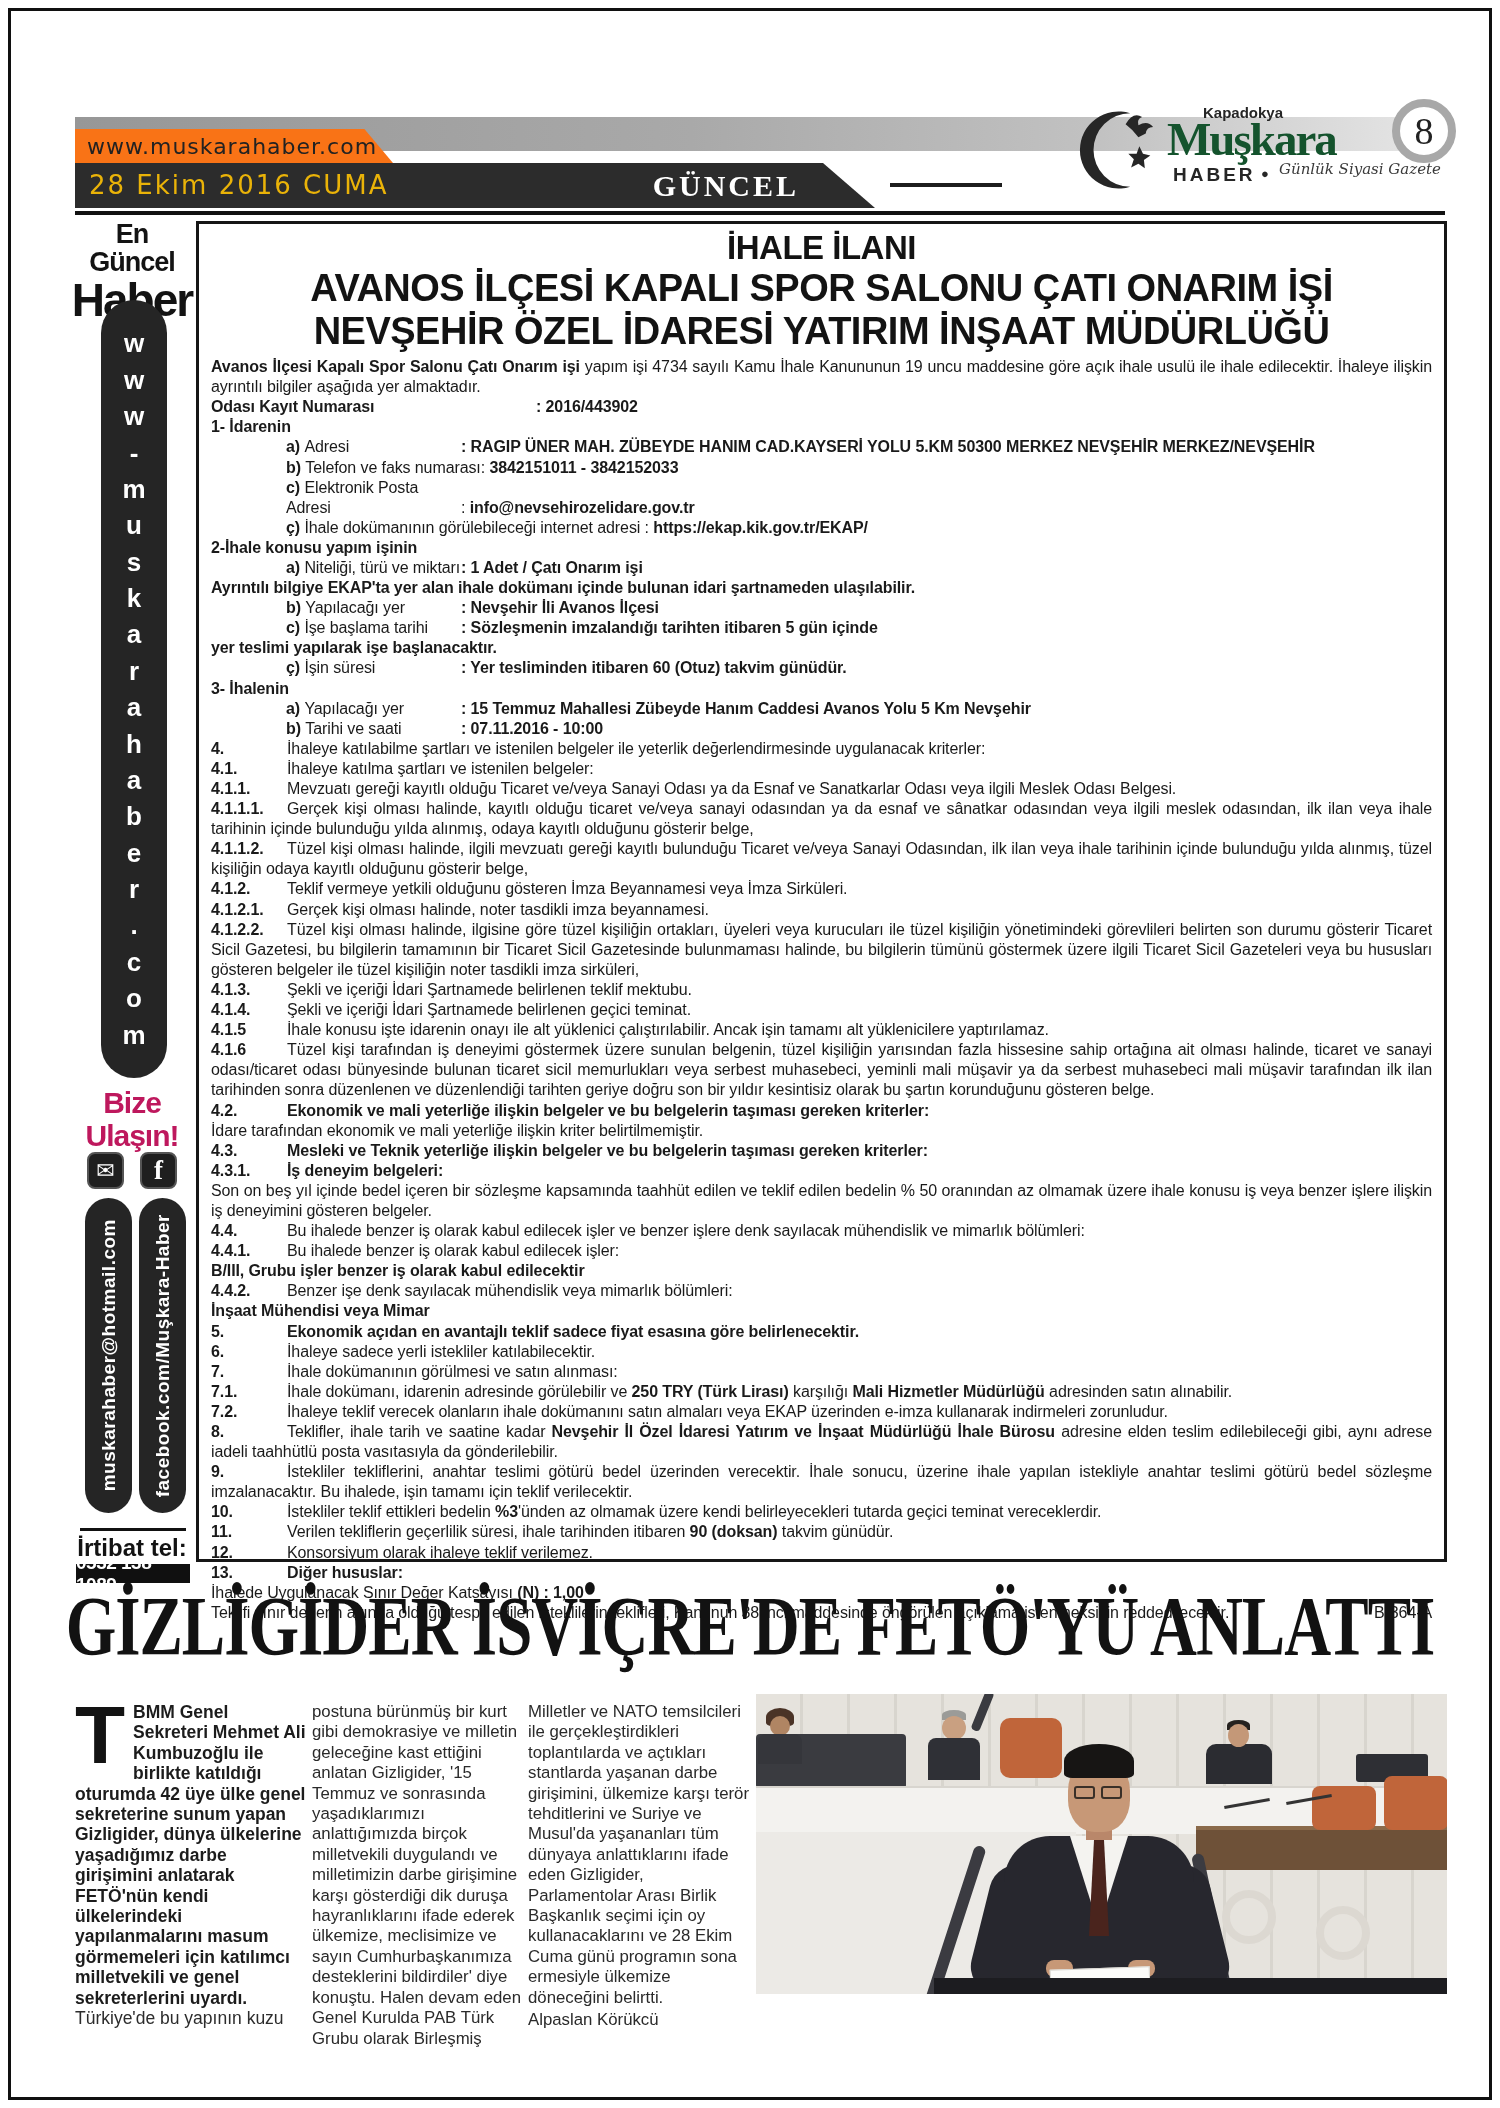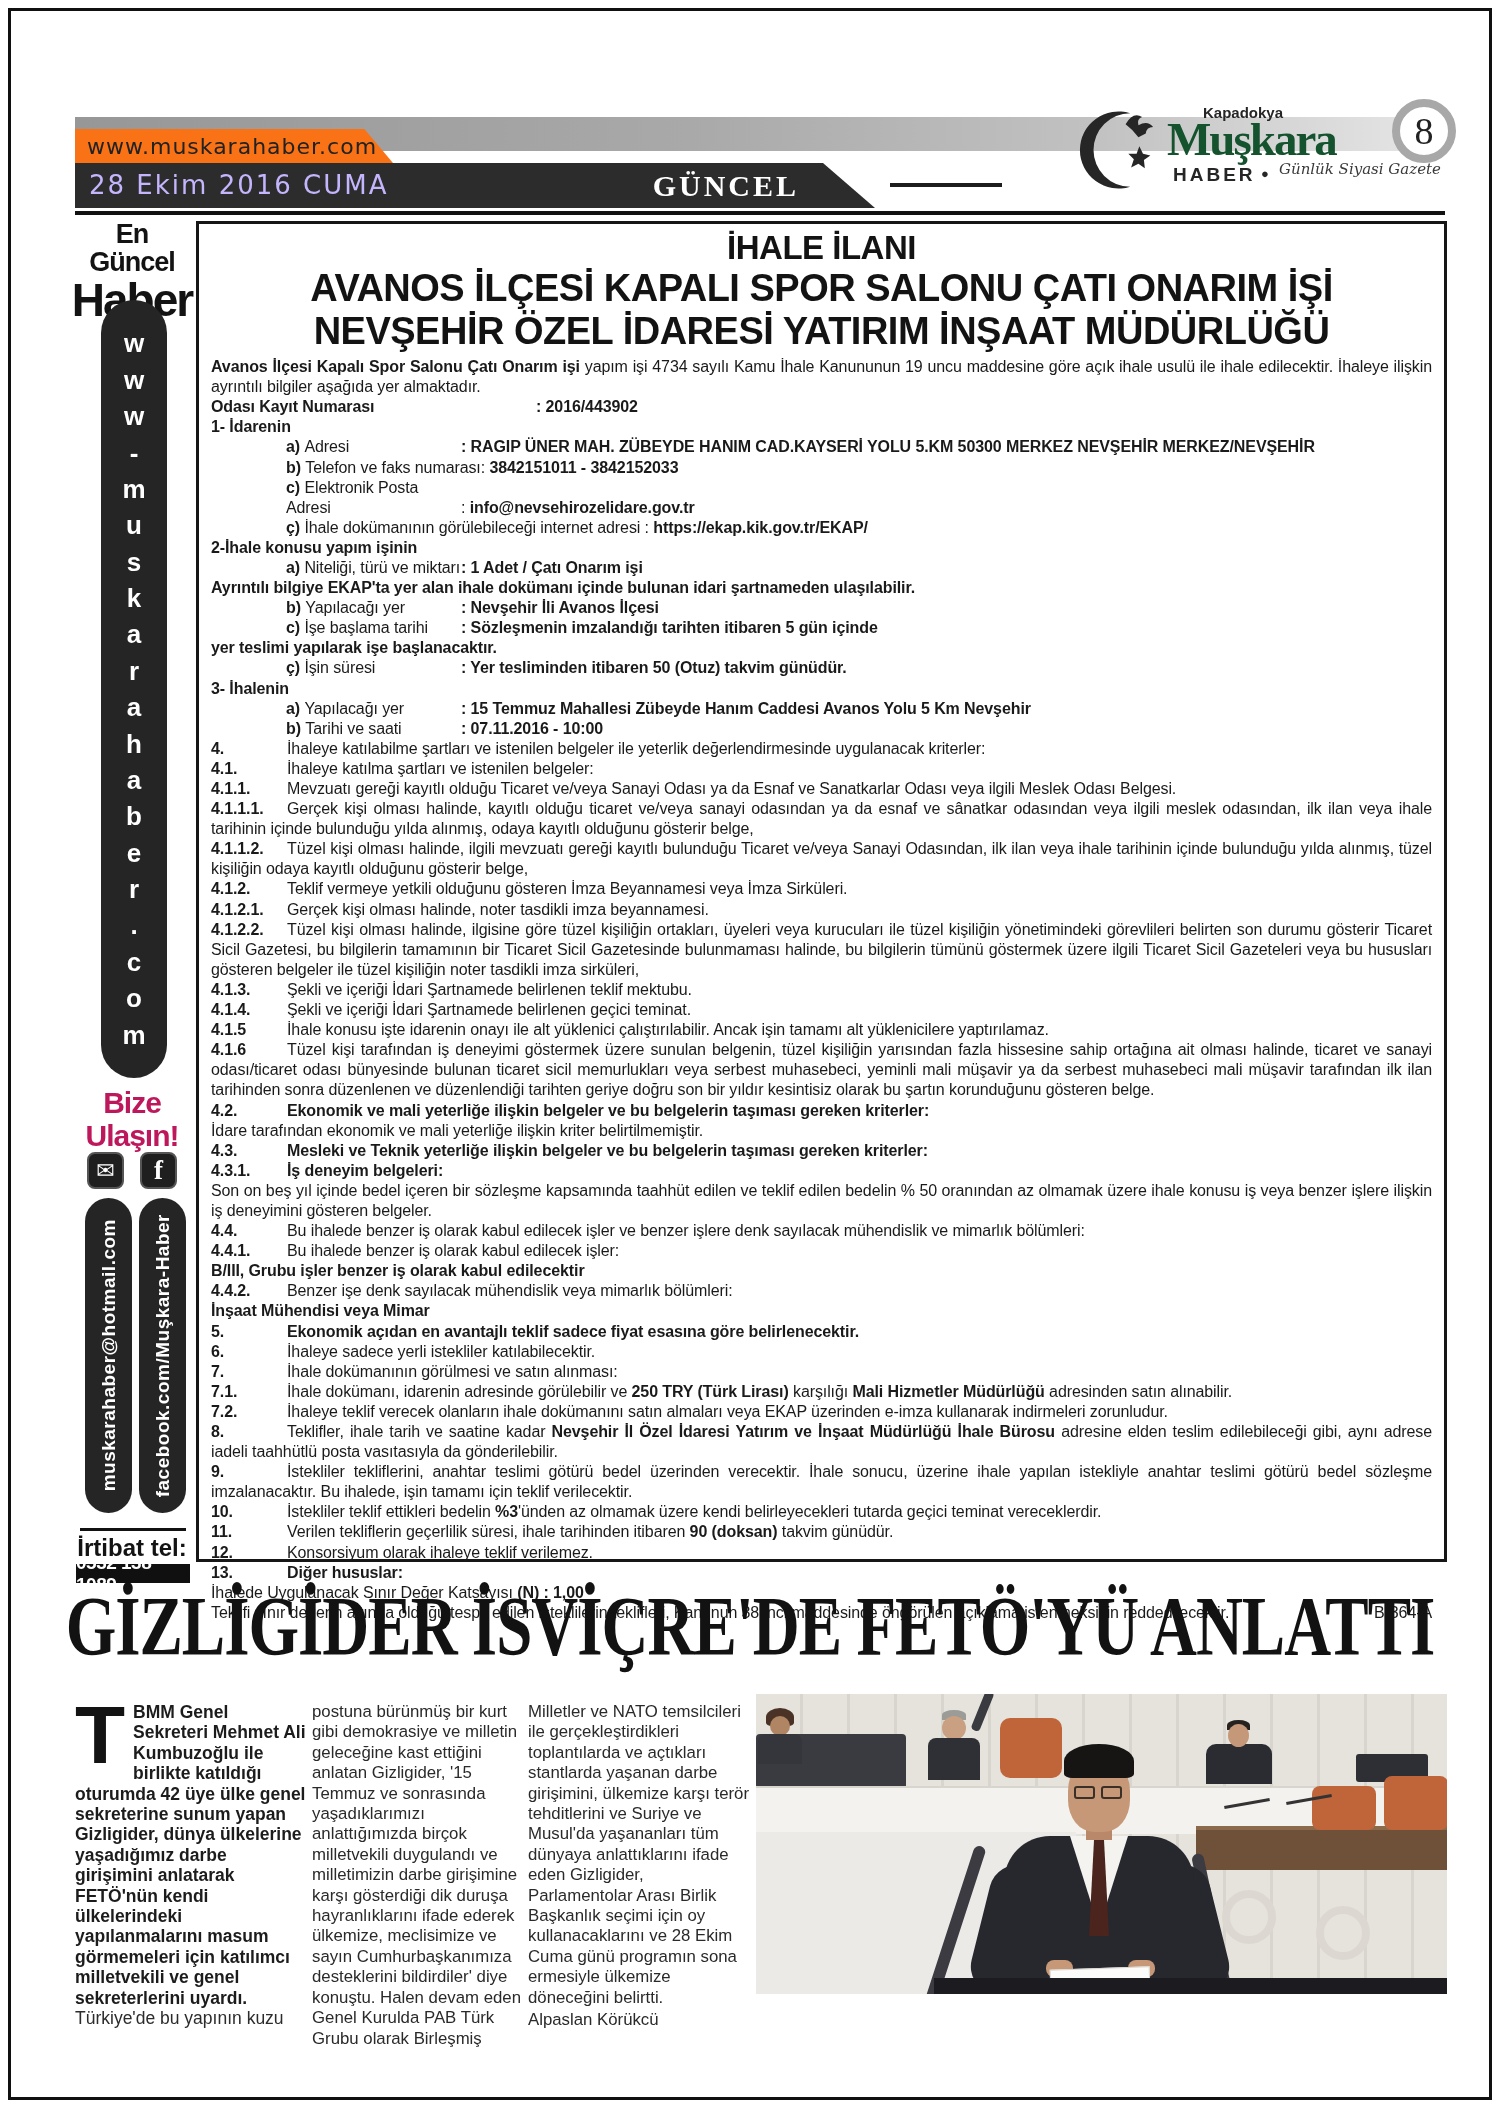--- a/index.html
+++ b/index.html
@@ -8,21 +8,21 @@
   .frame{position:absolute;left:8px;top:8px;right:8px;bottom:8px;border:3px solid #101010;pointer-events:none;}
 
   
   .gray-bar{position:absolute;left:75px;top:117px;width:1370px;height:34px;
             background:linear-gradient(90deg,#979797 0%,#a9a9a9 45%,#c2c2c2 75%,#e3e3e3 97%);}
   .url-band{position:absolute;left:75px;top:129px;width:318px;height:34px;background:#f97316;
             clip-path:polygon(0 0,91% 0,100% 100%,0 100%);display:flex;align-items:center;}
   .url-band span{padding-left:12px;font-family:"DejaVu Sans",sans-serif;font-size:22px;letter-spacing:1px;color:#222;}
   .date-bar{position:absolute;left:75px;top:163px;width:800px;height:45px;background:#2c2c2c;
             clip-path:polygon(0 0,93.5% 0,100% 100%,0 100%);}
-  .date-bar .date{position:absolute;left:14px;top:0;line-height:45px;color:#c4b5fd;
+  .date-bar .date{position:absolute;left:14px;top:0;line-height:45px;color:#eab308;
             font-family:"DejaVu Sans",sans-serif;font-size:26px;letter-spacing:2px;}
   .date-bar .section{position:absolute;right:76px;top:0;line-height:45px;color:#fff;
             font-family:"Liberation Serif",serif;font-weight:bold;font-size:30px;letter-spacing:3px;}
   .after-line{position:absolute;left:890px;top:183px;width:112px;height:4px;background:#1d1d1d;}
   .header-rule{position:absolute;left:75px;top:211px;width:1370px;height:4px;background:#111;}
 
   .logo{position:absolute;left:1075px;top:96px;width:300px;height:105px;}
   .logo svg{position:absolute;left:0;top:10px;}
   .logo .kap{position:absolute;left:128px;top:8px;font-size:15px;font-weight:bold;color:#262626;}
   .logo .main{position:absolute;left:92px;top:16px;font-size:47px;font-weight:bold;letter-spacing:-2px;color:#14532d;
@@ -223,21 +223,21 @@
       <div class="ln" style="padding-left: 75px;"><span style="display: inline-block; width: 175px;"><span class="b">a) </span><span>Adresi</span></span><span class="b">: RAGIP ÜNER MAH. ZÜBEYDE HANIM CAD.KAYSERİ YOLU 5.KM 50300 MERKEZ NEVŞEHİR MERKEZ/NEVŞEHİR</span></div>
       <div class="ln" style="padding-left: 75px;"><span><span class="b">b) </span><span>Telefon ve faks numarası: </span></span><span class="b">3842151011 - 3842152033</span></div>
       <div class="ln" style="padding-left: 75px;"><span style="display: inline-block; width: 175px;"><span class="b">c) </span><span>Elektronik Posta Adresi </span></span><span>: </span><span class="b">info@nevsehirozelidare.gov.tr</span></div>
       <div class="ln" style="padding-left: 75px;"><span><span class="b">ç) </span><span>İhale dokümanının görülebileceği internet adresi : </span></span><span class="b">https://ekap.kik.gov.tr/EKAP/</span></div>
       <div class="ln"><span class="b">2-İhale konusu yapım işinin</span></div>
       <div class="ln" style="padding-left: 75px;"><span style="display: inline-block; width: 175px;"><span class="b">a) </span><span>Niteliği, türü ve miktarı</span></span><span class="b">: 1 Adet / Çatı Onarım işi</span></div>
       <div class="ln"><span class="b">Ayrıntılı bilgiye EKAP'ta yer alan ihale dokümanı içinde bulunan idari şartnameden ulaşılabilir.</span></div>
       <div class="ln" style="padding-left: 75px;"><span style="display: inline-block; width: 175px;"><span class="b">b) </span><span>Yapılacağı yer</span></span><span class="b">: Nevşehir İli Avanos İlçesi</span></div>
       <div class="ln" style="padding-left: 75px;"><span style="display: inline-block; width: 175px;"><span class="b">c) </span><span>İşe başlama tarihi</span></span><span class="b">: Sözleşmenin imzalandığı tarihten itibaren 5 gün içinde</span></div>
       <div class="ln"><span class="b">yer teslimi yapılarak işe başlanacaktır.</span></div>
-      <div class="ln" style="padding-left: 75px;"><span style="display: inline-block; width: 175px;"><span class="b">ç) </span><span>İşin süresi</span></span><span class="b">: Yer tesliminden itibaren 50 (Otuz) takvim günüdür.</span></div>
+      <div class="ln" style="padding-left: 75px;"><span style="display: inline-block; width: 175px;"><span class="b">ç) </span><span>İşin süresi</span></span><span class="b">: Yer tesliminden itibaren 60 (Otuz) takvim günüdür.</span></div>
       <div class="ln"><span class="b">3- İhalenin</span></div>
       <div class="ln" style="padding-left: 75px;"><span style="display: inline-block; width: 175px;"><span class="b">a) </span><span>Yapılacağı yer</span></span><span class="b">: 15 Temmuz Mahallesi Zübeyde Hanım Caddesi Avanos Yolu 5 Km Nevşehir</span></div>
       <div class="ln" style="padding-left: 75px;"><span style="display: inline-block; width: 175px;"><span class="b">b) </span><span>Tarihi ve saati</span></span><span class="b">: 07.11.2016 - 10:00</span></div>
       <div class="ln"><span class="num">4.</span><span>İhaleye katılabilme şartları ve istenilen belgeler ile yeterlik değerlendirmesinde uygulanacak kriterler:</span></div>
       <div class="ln"><span class="num">4.1.</span><span>İhaleye katılma şartları ve istenilen belgeler:</span></div>
       <div class="ln"><span class="num">4.1.1.</span><span>Mevzuatı gereği kayıtlı olduğu Ticaret ve/veya Sanayi Odası ya da Esnaf ve Sanatkarlar Odası veya ilgili Meslek Odası Belgesi.</span></div>
       <div class="ln just"><span class="num">4.1.1.1.</span><span>Gerçek kişi olması halinde, kayıtlı olduğu ticaret ve/veya sanayi odasından ya da esnaf ve sânatkar odasından veya ilgili meslek odasından, ilk ilan veya ihale tarihinin içinde bulunduğu yılda alınmış, odaya kayıtlı olduğunu gösterir belge,</span></div>
       <div class="ln just"><span class="num">4.1.1.2.</span><span>Tüzel kişi olması halinde, ilgili mevzuatı gereği kayıtlı bulunduğu Ticaret ve/veya Sanayi Odasından, ilk ilan veya ihale tarihinin içinde bulunduğu yılda alınmış, tüzel kişiliğin odaya kayıtlı olduğunu gösterir belge,</span></div>
       <div class="ln"><span class="num">4.1.2.</span><span>Teklif vermeye yetkili olduğunu gösteren İmza Beyannamesi veya İmza Sirküleri.</span></div>
       <div class="ln"><span class="num">4.1.2.1.</span><span>Gerçek kişi olması halinde, noter tasdikli imza beyannamesi.</span></div>

